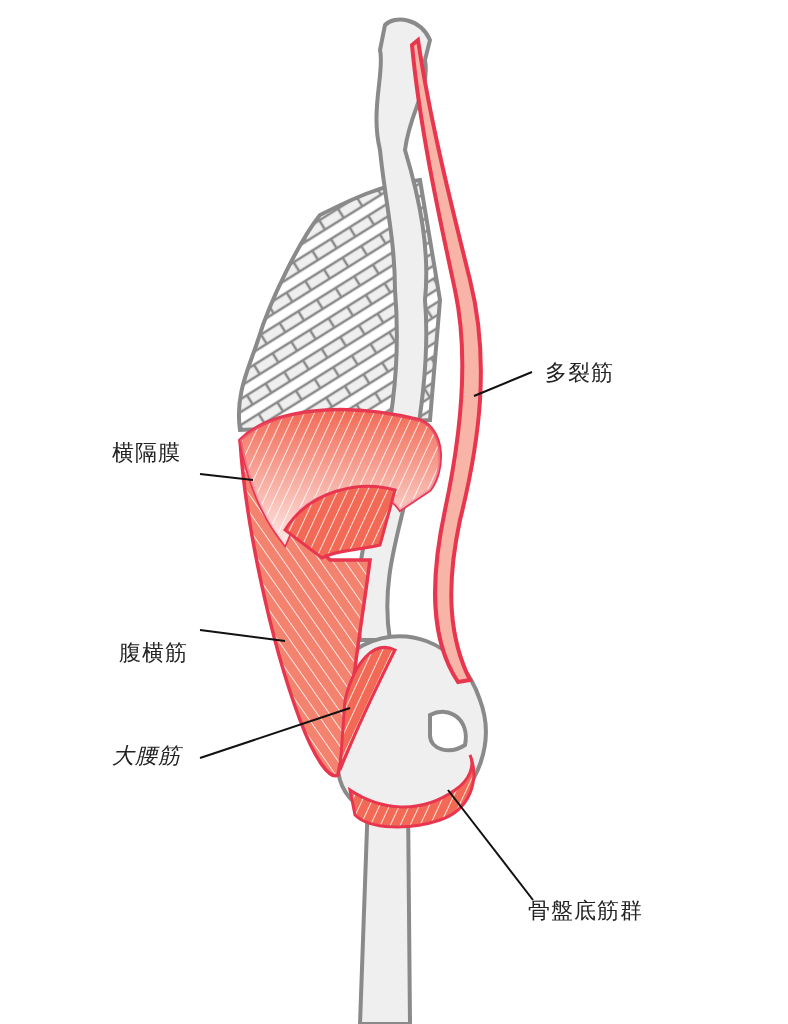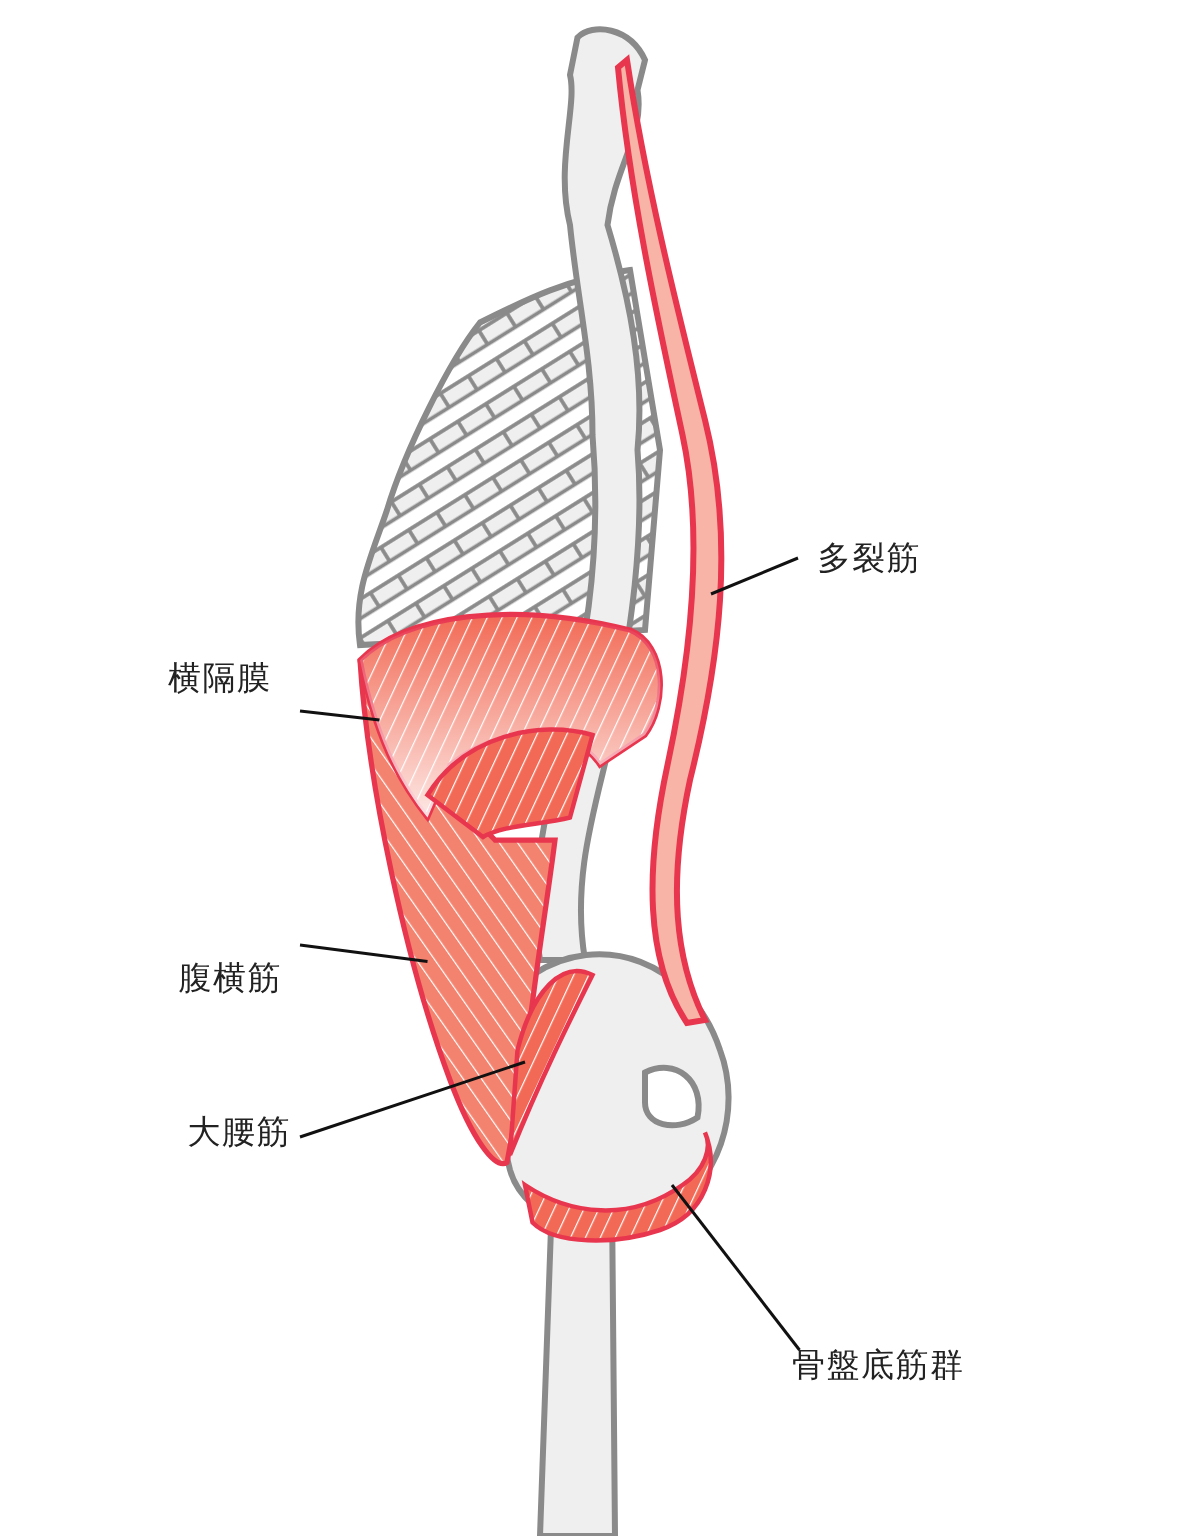--- a/index.html
+++ b/index.html
@@ -76,14 +76,14 @@
     <line x1="200" y1="474" x2="253" y2="480"></line>
     <line x1="200" y1="630" x2="285" y2="641"></line>
     <line x1="200" y1="758" x2="350" y2="708"></line>
     <line x1="533" y1="900" x2="448" y2="790"></line>
   </g>
 </svg>
 
 <div class="label" style="left:545px; top:362px;">多裂筋</div>
 <div class="label" style="left:112px; top:442px;">横隔膜</div>
 <div class="label" style="left:119px; top:618px;margin-top:24px;">腹横筋</div>
-<div class="label" style="left:125px; top:745px;">大腰筋</div>
+<div class="label" style="left:112px; top:745px;font-style:italic;">大腰筋</div>
 <div class="label" style="left:528px; top:900px;">骨盤底筋群</div>
 
 </body></html>

